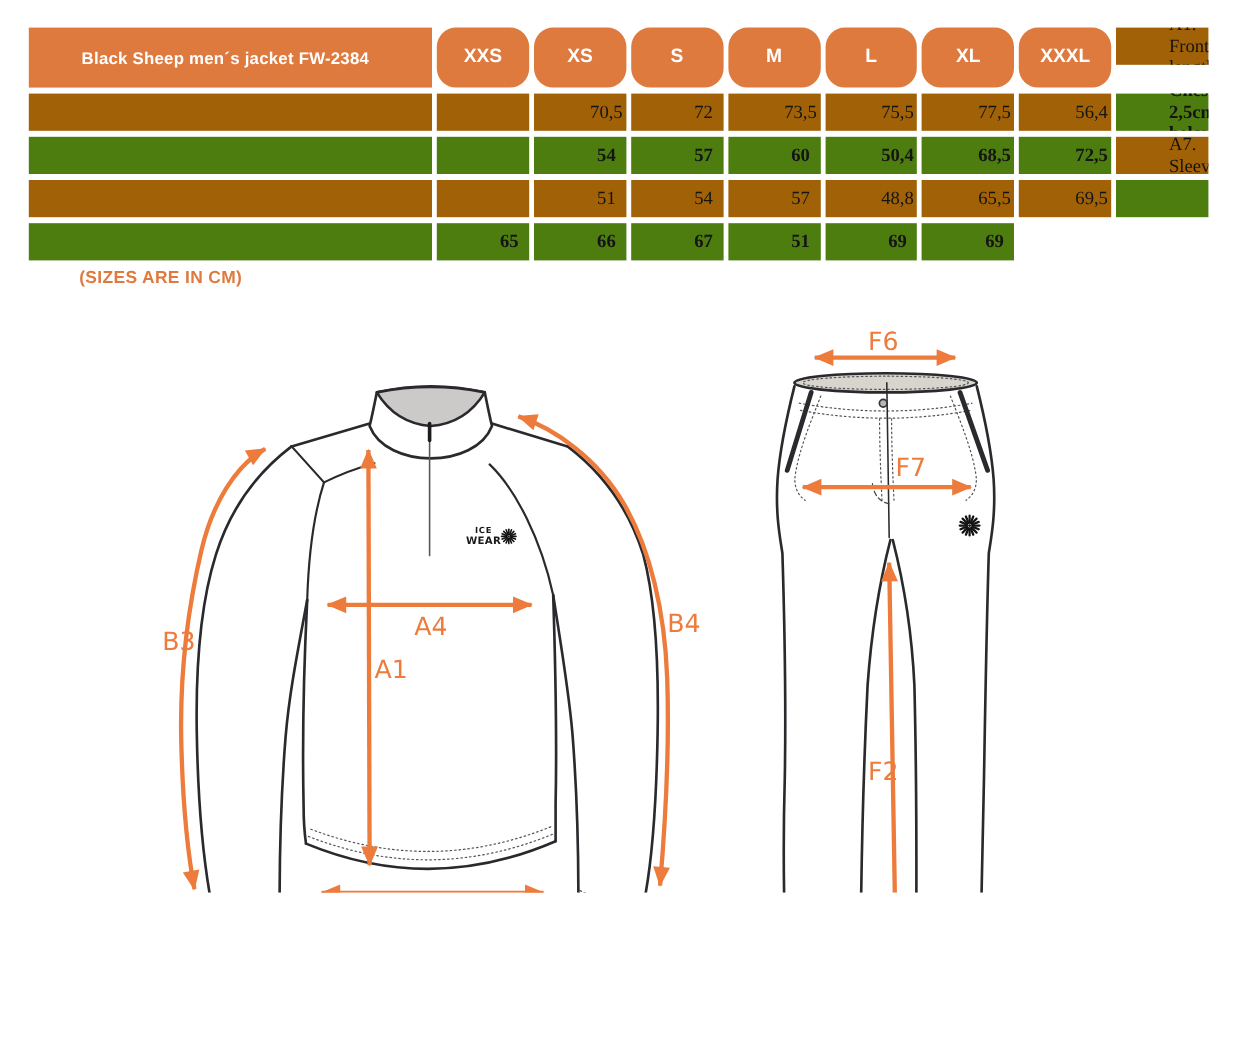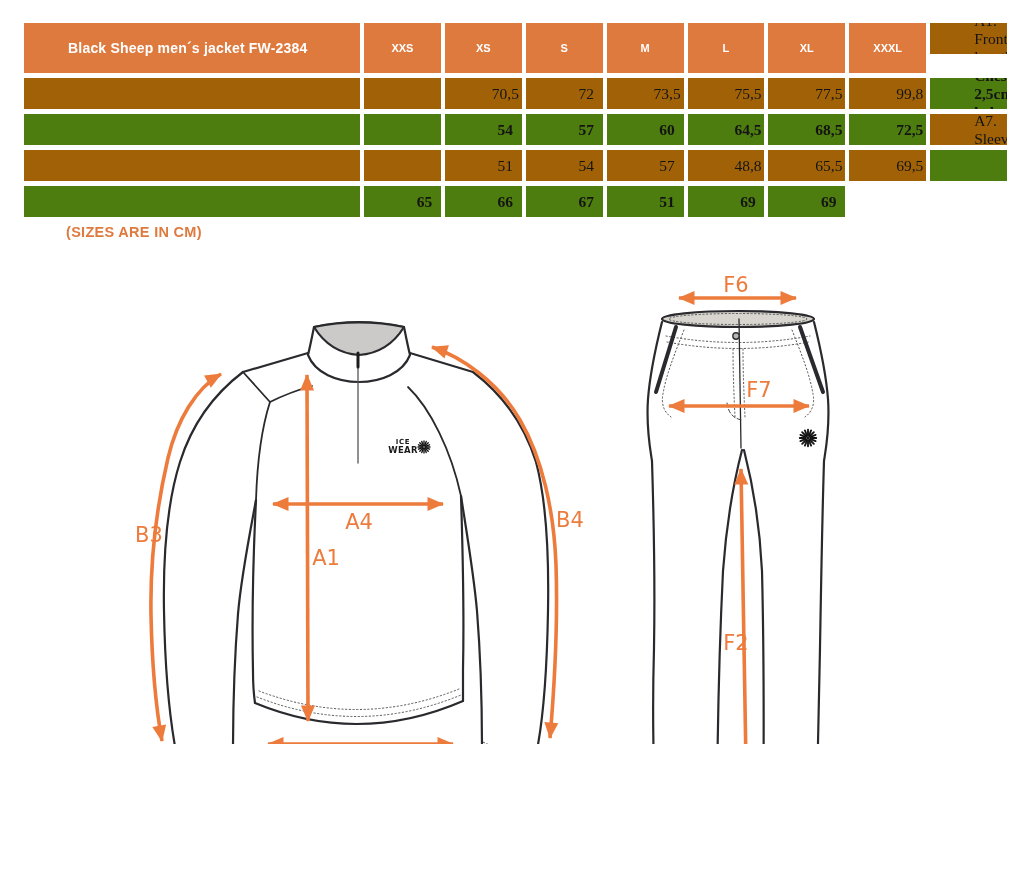--- a/index.html
+++ b/index.html
@@ -3,21 +3,21 @@
 <meta charset="utf-8">
 <style>
   html,body{margin:0;padding:0;background:#fff;}
   .canvas{position:relative;width:1031px;height:744px;background:#fff;overflow:hidden;
           font-family:"Liberation Sans",sans-serif;}
   .size-table{position:absolute;left:24px;top:23px;width:983px;display:grid;
               grid-template-columns:336px repeat(8,1fr);column-gap:4px;row-gap:5px;}
   .cell{display:flex;align-items:center;overflow:hidden;}
   .head{background:#DF7A3F;color:#fff;font-weight:bold;font-size:14px;height:50px;}
   .title-cell{justify-content:flex-start;padding-left:44px;letter-spacing:.2px;}
-  .size-head{justify-content:center;font-size:11px;}
+  .size-head{justify-content:center;font-size:16px;border-radius:16px;}
   .lbl,.val{height:31px;font-family:"Liberation Serif",serif;font-size:15.5px;color:#141414;}
   .lbl{padding-left:44px;}
   .val{justify-content:center;padding-left:44px;}
   .shade-a{background:#a16207;}
   .shade-b{background:#4d7c0f;font-weight:bold;}
   .note{position:absolute;left:66px;top:224px;color:#DF7A3F;font-weight:bold;
         font-size:14.5px;letter-spacing:.3px;}
   svg.drawing{position:absolute;left:0;top:0;}
   .meas-label{fill:#ED7B3C;font-family:"DejaVu Sans",sans-serif;font-size:21px;}
   .logo-txt{fill:#1a1a1a;font-family:"DejaVu Sans",sans-serif;font-weight:bold;}
@@ -38,29 +38,29 @@
     <div class="cell head size-head">XXXL</div>
 
     <div class="cell lbl shade-a">A1. Front length</div>
     <div class="cell val shade-a"></div>
     <div class="cell val shade-a"></div>
     <div class="cell val shade-a">70,5</div>
     <div class="cell val shade-a">72</div>
     <div class="cell val shade-a">73,5</div>
     <div class="cell val shade-a">75,5</div>
     <div class="cell val shade-a">77,5</div>
-    <div class="cell val shade-a">99,8</div>
+    <div class="cell val shade-a">56,4</div>
 
     <div class="cell lbl shade-b">A4. Chest 2,5cm below armpit</div>
     <div class="cell val shade-b"></div>
     <div class="cell val shade-b"></div>
     <div class="cell val shade-b">54</div>
     <div class="cell val shade-b">57</div>
     <div class="cell val shade-b">60</div>
-    <div class="cell val shade-b">64,5</div>
+    <div class="cell val shade-b">50,4</div>
     <div class="cell val shade-b">68,5</div>
     <div class="cell val shade-b">72,5</div>
 
     <div class="cell lbl shade-a">A7. Sleeve</div>
     <div class="cell val shade-a"></div>
     <div class="cell val shade-a"></div>
     <div class="cell val shade-a">51</div>
     <div class="cell val shade-a">54</div>
     <div class="cell val shade-a">57</div>
     <div class="cell val shade-a">48,8</div>

